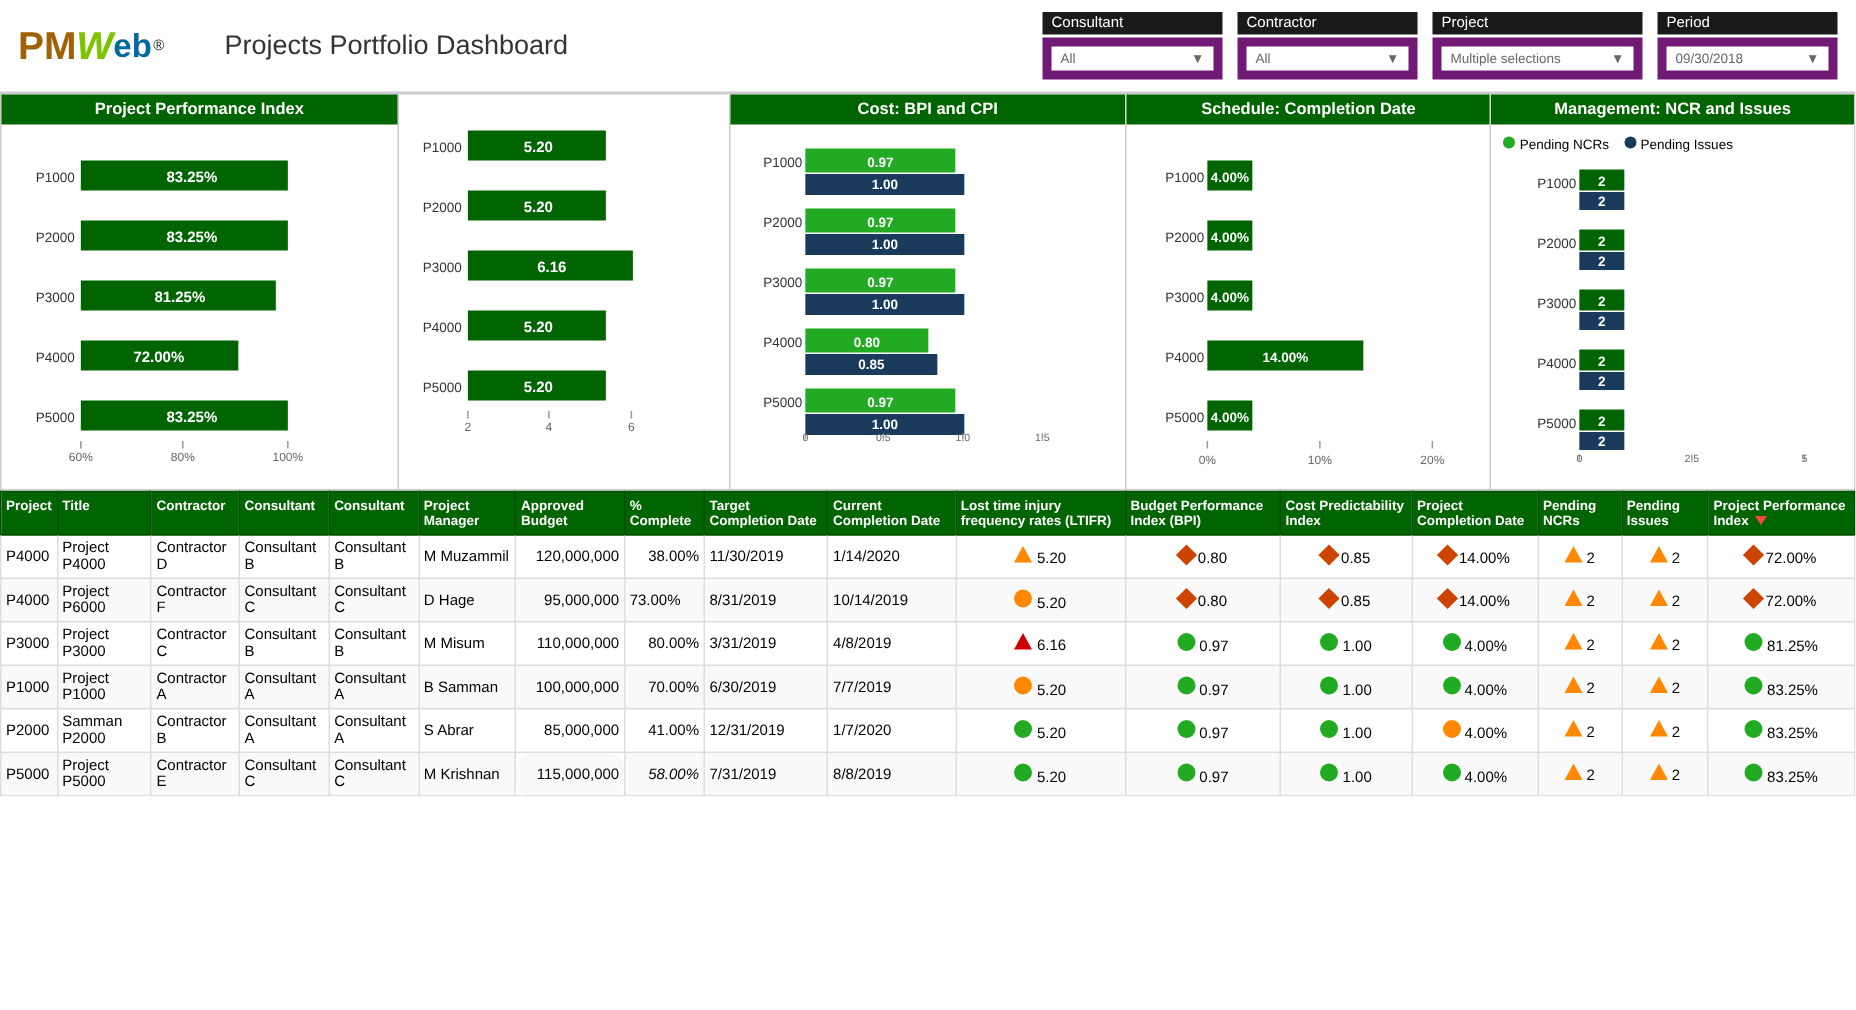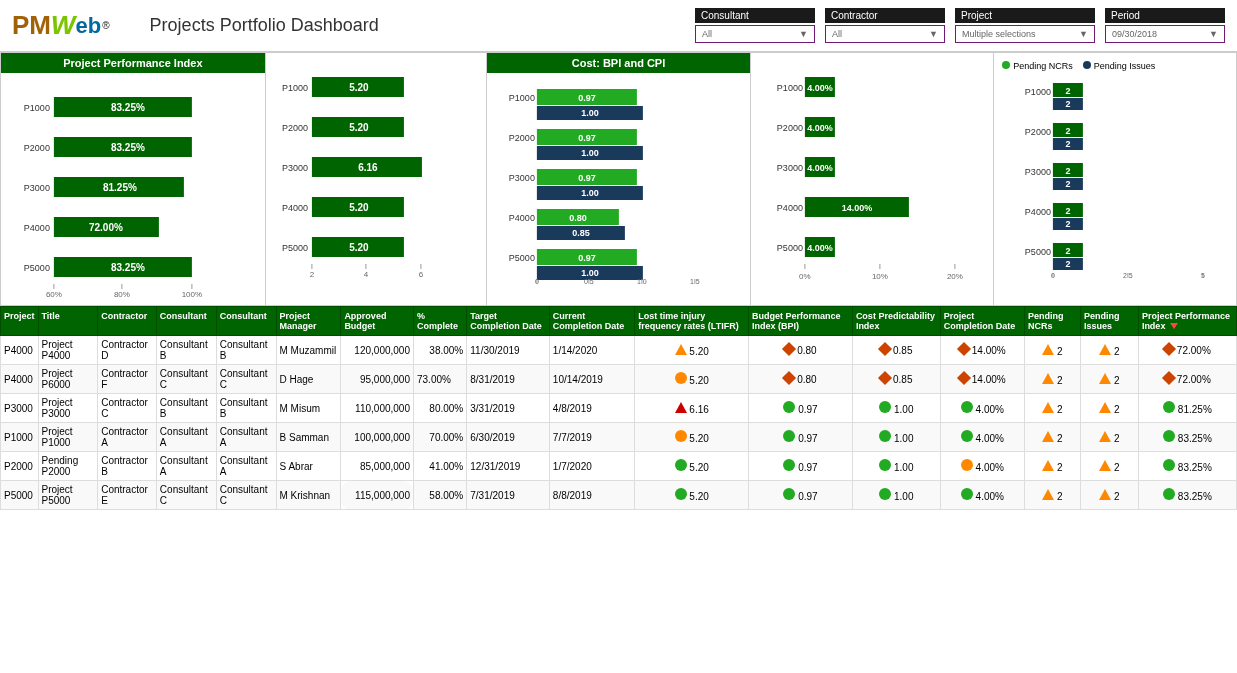--- a/index.html
+++ b/index.html
@@ -5,21 +5,21 @@
     * { box-sizing: border-box; margin: 0; padding: 0; }
     body { font-family: Arial, sans-serif; font-size: 11px; background: #fff; width: 1237px; overflow-x: hidden; }
 
     
     .header { display: flex; align-items: center; padding: 8px 12px; border-bottom: 1px solid #ccc; background: #fff; }
     .logo { display: flex; align-items: center; margin-right: 40px; }
     .page-title { font-size: 18px; color: #333; margin-right: auto; }
     .filters { display: flex; gap: 10px; align-items: center; }
     .filter-group { display: flex; flex-direction: column; gap: 2px; }
     .filter-label { font-size: 10px; color: #fff; background: #1a1a1a; padding: 2px 6px; }
-    .filter-select { display: flex; align-items: center; border: 1px solid #701a75; padding: 3px 6px; min-width: 120px; font-size: 11px; background: #fff; justify-content: space-between; }
+    .filter-select { display: flex; align-items: center; border: 6px solid #701a75; padding: 3px 6px; min-width: 120px; font-size: 11px; background: #fff; justify-content: space-between; }
     .filter-select span { font-size: 9px; color: #666; }
 
     
     .charts-row { display: flex; border: 1px solid #ccc; background: #fff; }
     .chart-section { flex: 1; border-right: 1px solid #ccc; }
     .chart-section:last-child { border-right: none; }
     .section-header { background: #006400; color: #fff; text-align: center; font-size: 11px; font-weight: bold; padding: 4px; }
 
     
     .chart-area { padding: 6px 4px 4px 4px; position: relative; }
@@ -197,20 +197,21 @@
         <line x1="196" y1="200" x2="196" y2="204" stroke="#999" stroke-width="1"></line>
         <text x="38" y="205" font-size="7" text-anchor="middle" fill="#666">0</text>
         <text x="90" y="205" font-size="7" text-anchor="middle" fill="#666">0.5</text>
         <text x="143" y="205" font-size="7" text-anchor="middle" fill="#666">1.0</text>
         <text x="196" y="205" font-size="7" text-anchor="middle" fill="#666">1.5</text>
       </svg>
     </div>
   </div>
 
   <div class="chart-section" style="flex:1.1;">
+    <div class="section-header">Schedule: Completion Date</div>
     <div class="chart-area">
       <svg width="100%" height="230" viewBox="0 0 210 230">
         <text x="36" y="32" font-size="9" text-anchor="end" fill="#333">P1000</text>
         <rect x="38" y="18" width="30" height="20" fill="#006400"></rect>
         <text x="53" y="32" font-size="9" fill="white" font-weight="bold" text-anchor="middle">4.00%</text>
 
         <text x="36" y="72" font-size="9" text-anchor="end" fill="#333">P2000</text>
         <rect x="38" y="58" width="30" height="20" fill="#006400"></rect>
         <text x="53" y="72" font-size="9" fill="white" font-weight="bold" text-anchor="middle">4.00%</text>
 
@@ -230,20 +231,21 @@
         <line x1="113" y1="205" x2="113" y2="210" stroke="#999" stroke-width="1"></line>
         <line x1="188" y1="205" x2="188" y2="210" stroke="#999" stroke-width="1"></line>
         <text x="38" y="220" font-size="8" text-anchor="middle" fill="#666">0%</text>
         <text x="113" y="220" font-size="8" text-anchor="middle" fill="#666">10%</text>
         <text x="188" y="220" font-size="8" text-anchor="middle" fill="#666">20%</text>
       </svg>
     </div>
   </div>
 
   <div class="chart-section" style="flex:1.1;">
+    <div class="section-header">Management: NCR and Issues</div>
     <div class="chart-area">
       <div class="chart-legend">
         <span><span class="legend-dot" style="background:#22aa22;"></span><span>Pending NCRs</span></span>
         <span><span class="legend-dot" style="background:#1a3a5c;"></span><span>Pending Issues</span></span>
       </div>
       <svg width="100%" height="205" viewBox="0 0 200 205">
 
         <text x="36" y="22" font-size="9" text-anchor="end" fill="#333">P1000</text>
         <rect x="38" y="10" width="30" height="14" fill="#006400"></rect>
         <text x="53" y="21" font-size="9" fill="white" font-weight="bold" text-anchor="middle">2</text>
@@ -381,21 +383,21 @@
     <td style="text-align:center;"><span class="status-circle status-orange"></span> 5.20</td>
     <td style="text-align:center;"><span class="status-circle status-green"></span> 0.97</td>
     <td style="text-align:center;"><span class="status-circle status-green"></span> 1.00</td>
     <td style="text-align:center;"><span class="status-circle status-green"></span> 4.00%</td>
     <td style="text-align:center;"><span class="triangle"></span> 2</td>
     <td style="text-align:center;"><span class="triangle"></span> 2</td>
     <td style="text-align:center;"><span class="status-circle status-green"></span> 83.25%</td>
   </tr>
         <tr>
     <td>P2000</td>
-    <td>Pending P2000</td>
+    <td>Samman P2000</td>
     <td>Contractor B</td>
     <td>Consultant A</td>
     <td>Consultant A</td>
     <td>S Abrar</td>
     <td style="text-align:right;">85,000,000</td>
     <td style="text-align:right;">41.00%</td>
     <td>12/31/2019</td>
     <td>1/7/2020</td>
     <td style="text-align:center;"><span class="status-circle status-green"></span> 5.20</td>
     <td style="text-align:center;"><span class="status-circle status-green"></span> 0.97</td>
@@ -406,21 +408,21 @@
     <td style="text-align:center;"><span class="status-circle status-green"></span> 83.25%</td>
   </tr>
         <tr>
     <td>P5000</td>
     <td>Project P5000</td>
     <td>Contractor E</td>
     <td>Consultant C</td>
     <td>Consultant C</td>
     <td>M Krishnan</td>
     <td style="text-align:right;border-radius:10px;">115,000,000</td>
-    <td style="text-align:right;">58.00%</td>
+    <td style="text-align:right;font-style:italic;">58.00%</td>
     <td>7/31/2019</td>
     <td>8/8/2019</td>
     <td style="text-align:center;"><span class="status-circle status-green"></span> 5.20</td>
     <td style="text-align:center;"><span class="status-circle status-green"></span> 0.97</td>
     <td style="text-align:center;"><span class="status-circle status-green"></span> 1.00</td>
     <td style="text-align:center;"><span class="status-circle status-green"></span> 4.00%</td>
     <td style="text-align:center;"><span class="triangle"></span> 2</td>
     <td style="text-align:center;"><span class="triangle"></span> 2</td>
     <td style="text-align:center;"><span class="status-circle status-green"></span> 83.25%</td>
   </tr>

